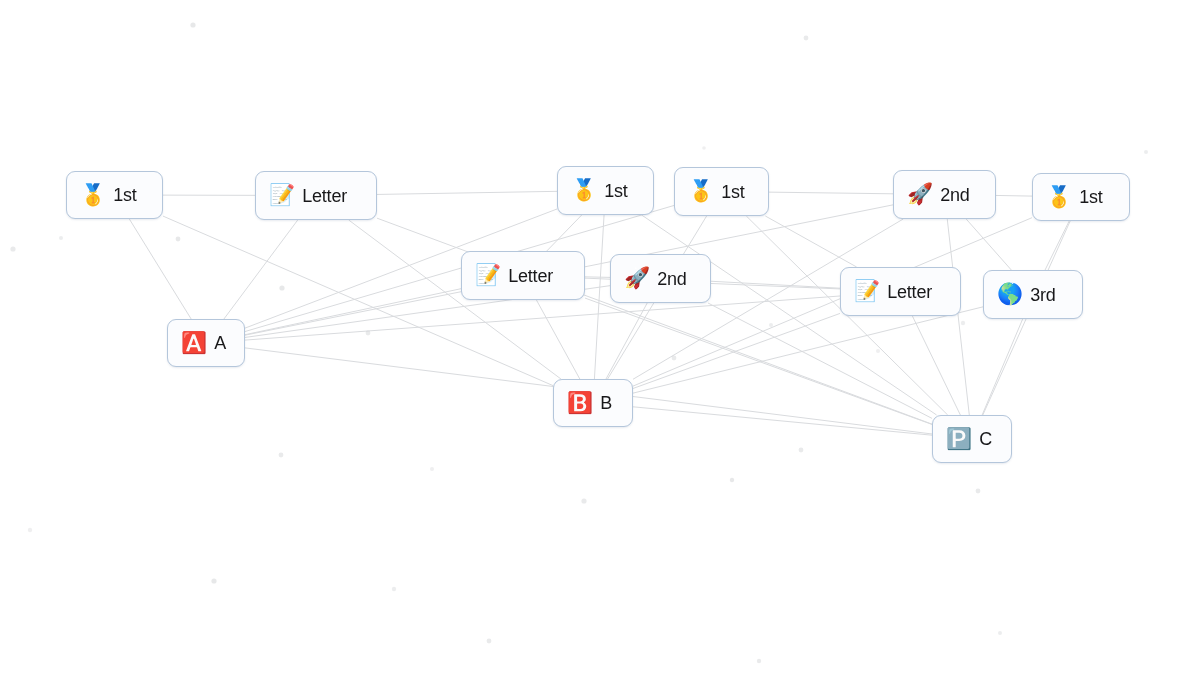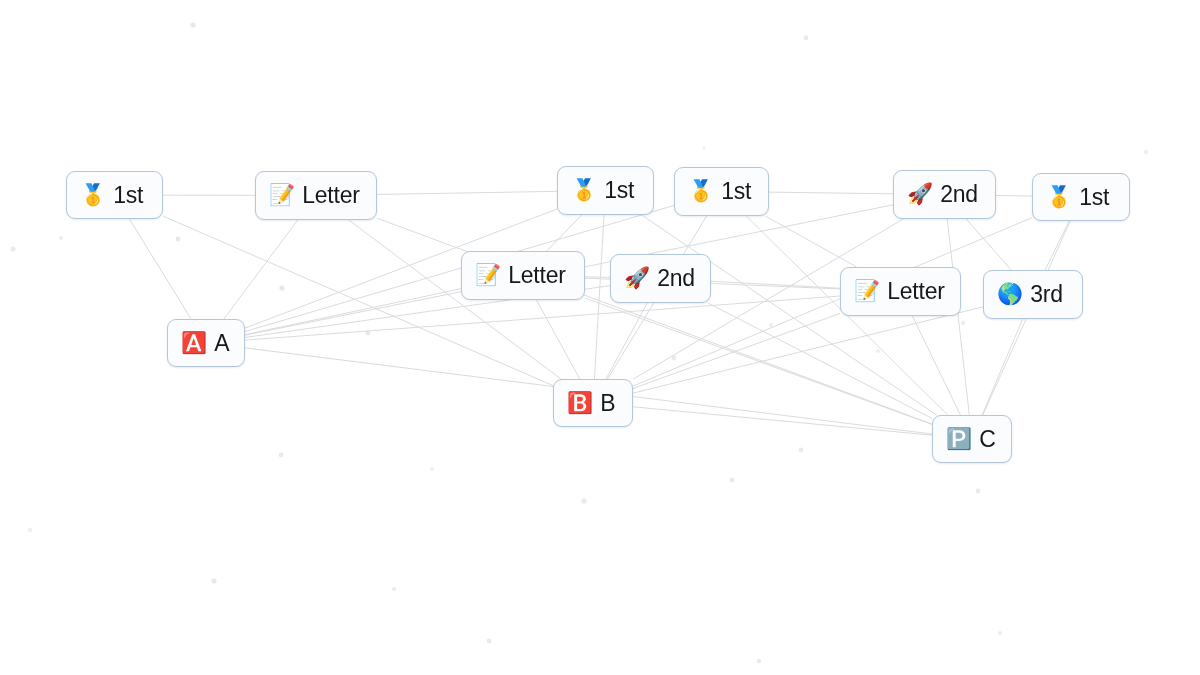--- a/index.html
+++ b/index.html
@@ -52,21 +52,21 @@
     white-space: nowrap;
     cursor: pointer;
   }
   .node-icon {
     font-size: 21px;
     line-height: 1;
     display: inline-block;
     font-family: "DejaVu Sans", sans-serif;
   }
   .node-label {
-    font-size: 23px;
+    font-size: 18px;
     line-height: 1;
     color: #18181a;
     font-family: "Liberation Sans", sans-serif;
     letter-spacing: -0.2px;
   }
 </style>
 </head>
 <body>
 
 <div id="graph-canvas">

